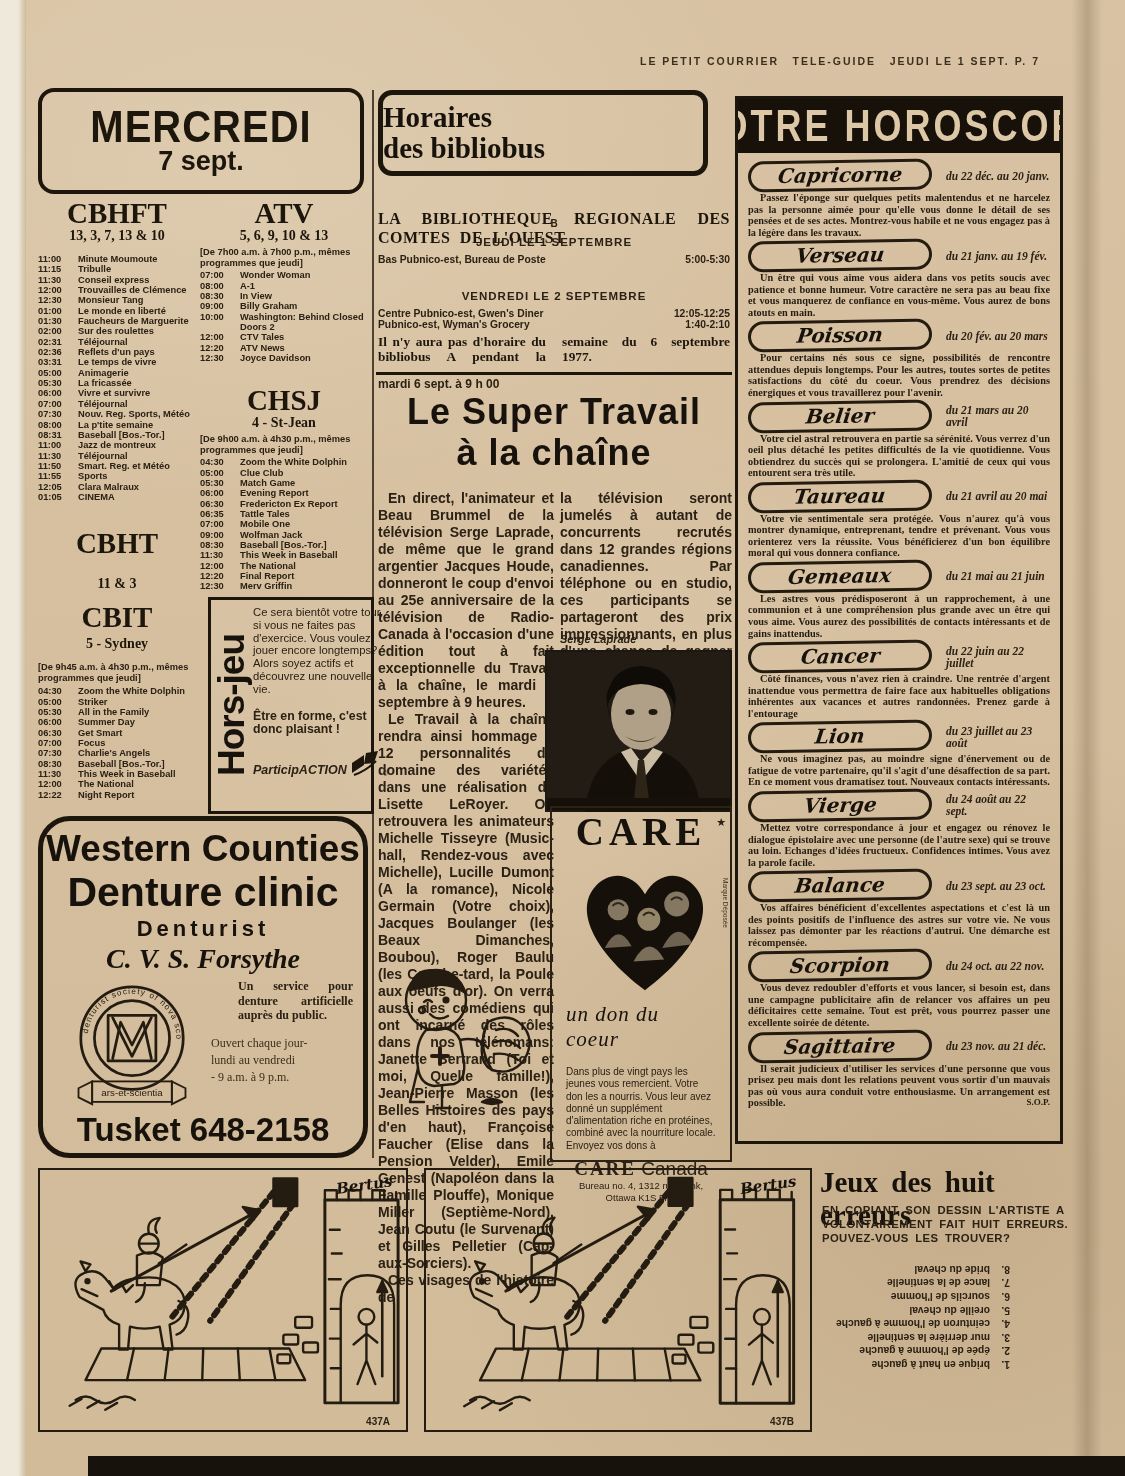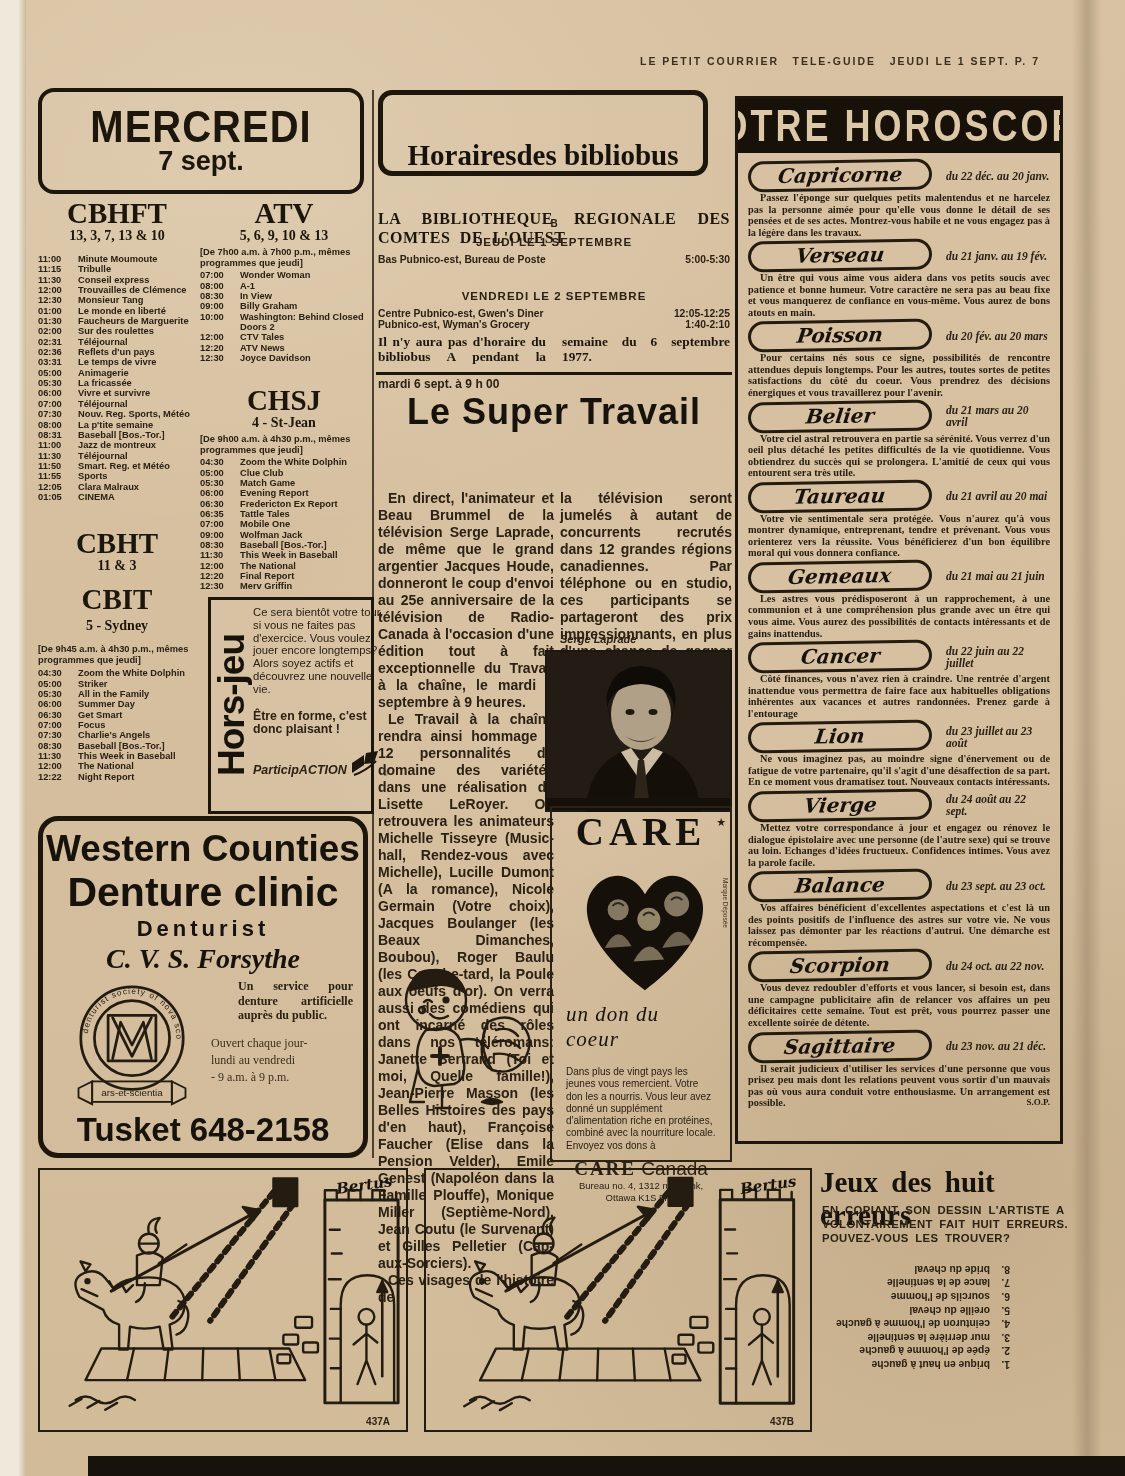--- a/index.html
+++ b/index.html
@@ -34,33 +34,33 @@
   
   .horsjeu{left:208px;top:597px;width:160px;height:211px;border:3px solid #1d160c;display:flex;background:rgba(255,250,240,.06);}
   .hj-vert{width:50px;display:flex;align-items:center;justify-content:center;}
   .hj-vert span{writing-mode:vertical-rl;transform:rotate(180deg);font-weight:bold;font-size:37px;letter-spacing:-1px;color:#17120b;}
   .hj-body{flex:1;padding:6px 4px 4px 0;}
   .hj-t1{font-size:11.3px;line-height:12.8px;}
   .hj-t2{font-weight:bold;font-size:12.3px;line-height:13.5px;margin-top:14px;}
   .hj-logo{display:flex;align-items:flex-end;gap:3px;margin-top:14px;}
   .hj-logo .pa{font-style:italic;font-weight:bold;font-size:12.5px;letter-spacing:0;}
   
-  .western{left:38px;top:816px;width:330px;height:342px;border:5px solid #1d160c;border-radius:20px;text-align:center;padding-top:8px;box-sizing:border-box;}
+  .western{left:38px;top:816px;width:330px;height:342px;border:5px solid #1d160c;border-radius:32px;text-align:center;padding-top:8px;box-sizing:border-box;}
   .w-t1{font-weight:bold;font-size:37px;line-height:40px;color:#17120b;}
   .w-t2{font-weight:bold;font-size:41px;line-height:46px;color:#17120b;}
   .w-t3{font-weight:bold;font-size:22px;line-height:28px;letter-spacing:4px;color:#17120b;}
   .w-name{font-family:"Liberation Serif",serif;font-style:italic;font-weight:bold;font-size:28px;line-height:32px;color:#17120b;}
   .w-mid{display:flex;margin-top:4px;text-align:left;}
   .w-right{width:142px;margin-left:4px;}
   .w-serv{font-family:"Liberation Serif",serif;font-weight:bold;font-size:12px;line-height:14.5px;text-align:justify;margin-left:27px;}
   .w-hours{font-family:"Liberation Serif",serif;font-size:12px;line-height:17px;margin-top:12px;color:#3a2e1c;}
   .w-phone{font-weight:bold;font-size:33px;line-height:34px;margin-top:2px;color:#17120b;}
   
   .bib-title{left:378px;top:90px;width:320px;height:76px;border:5px solid #1d160c;border-radius:14px;
-     display:flex;flex-direction:row;align-items:flex-end;justify-content:center;}
+     display:flex;flex-direction:column;align-items:flex-start;justify-content:center;}
   .bib-title div{font-family:"Liberation Serif",serif;font-weight:bold;font-size:29px;line-height:31px;color:#17120b;}
   .bib-org{left:378px;top:177px;width:352px;font-family:"Liberation Serif",serif;font-weight:bold;font-size:16px;line-height:19px;
      text-align:justify;letter-spacing:.5px;word-spacing:5px;color:#1d160c;margin-top:32px;}
   .bib-b{left:378px;top:218px;width:352px;text-align:center;font-weight:bold;font-size:10px;}
   .bib-h{width:352px;text-align:center;font-weight:bold;font-size:11.5px;letter-spacing:1px;}
   .bib-row{width:352px;display:flex;justify-content:space-between;font-size:10.3px;font-weight:bold;}
   .bib-notice{left:378px;top:334px;width:352px;column-count:2;column-gap:16px;
      font-family:"Liberation Serif",serif;font-weight:bold;font-size:13.3px;line-height:15px;text-align:justify;color:#1d160c;}
   
   .art-rule{left:376px;top:372px;width:356px;border-top:3.5px solid #1d160c;}
@@ -373,21 +373,21 @@
 
         <div class="lrow">
           <span class="lt">12:30</span>
           <span class="lp">Merv Griffin</span>
         </div>
       </div>
   </div>
 
   <div class="abs" style="left:38px;top:528px;width:158px;">
     <div class="station-title">CBHT</div>
-    <div class="station-ch" style="margin-top:0;">11 &amp; 3</div>
+    <div class="station-ch" style="margin-top:18px;">11 &amp; 3</div>
     <div class="station-title" style="margin-top:10px;">CBIT</div>
     <div class="station-ch" style="margin-top:4px;">5 - Sydney</div>
     <div class="note" style="margin-top:10px;">[De 9h45 a.m. à 4h30 p.m., mêmes programmes que jeudi]</div>
     <div class="listings" style="margin-top:3px;">
 
         <div class="lrow">
           <span class="lt">04:30</span>
           <span class="lp">Zoom the White Dolphin</span>
         </div>
 
@@ -521,20 +521,21 @@
         <span>Pubnico-est, Wyman's Grocery</span>
         <span>1:40-2:10</span>
       </div>
     </div>
   <div class="abs bib-notice">Il n'y aura pas d'horaire du bibliobus A pendant la semaine du 6 septembre 1977.</div>
 
   <div class="abs art-rule"></div>
   <div class="abs kicker">mardi 6 sept. à 9 h 00</div>
   <div class="abs headline">
     <div class="hl1">Le Super Travail</div>
+    <div class="hl2">à la chaîne</div>
   </div>
   <div class="abs artcol" style="left:378px;top:490px;width:176px;">
     <p>En direct, l'animateur et Beau Brummel de la télévision Serge Laprade, de même que le grand argentier Jacques Houde, donneront le coup d'envoi au 25e anniversaire de la télévision de Radio-Canada à l'occasion d'une édition tout à fait exceptionnelle du Travail à la chaîne, le mardi 6 septembre à 9 heures.</p>
     <p>Le Travail à la chaîne rendra ainsi hommage à 12 personnalités du domaine des variétés dans une réalisation de Lisette LeRoyer. On retrouvera les animateurs Michelle Tisseyre (Music-hall, Rendez-vous avec Michelle), Lucille Dumont (A la romance), Nicole Germain (Votre choix), Jacques Boulanger (les Beaux Dimanches, Boubou), Roger Baulu (les Couche-tard, la Poule aux oeufs d'or). On verra aussi des comédiens qui ont incarné des rôles dans nos téléromans: Janette Bertrand (Toi et moi, Quelle famille!), Jean-Pierre Masson (les Belles Histoires des pays d'en haut), Françoise Faucher (Elise dans la Pension Velder), Emile Genest (Napoléon dans la Famille Plouffe), Monique Miller (Septième-Nord), Jean Coutu (le Survenant) et Gilles Pelletier (Cap-aux-Sorciers).</p>
     <p>Ces visages de l'histoire de</p>
   </div>
   <div class="abs artcol" style="left:560px;top:490px;width:172px;">
     <p style="text-indent:0;">la télévision seront jumelés à autant de concurrents recrutés dans 12 grandes régions canadiennes. Par téléphone ou en studio, ces participants se partageront des prix impressionnants, en plus d'une chance de gagner le super gros lot. 13 personnes du public venues assister à l'émission en studio auront aussi la chance de remporter le gros lot.</p>
   </div>
   <div class="abs caption">Serge Laprade</div>

